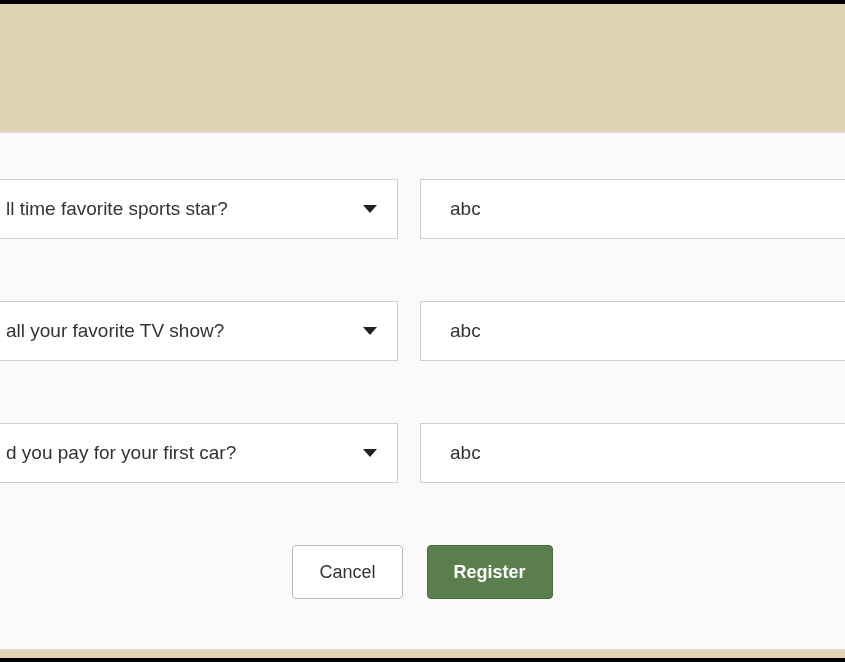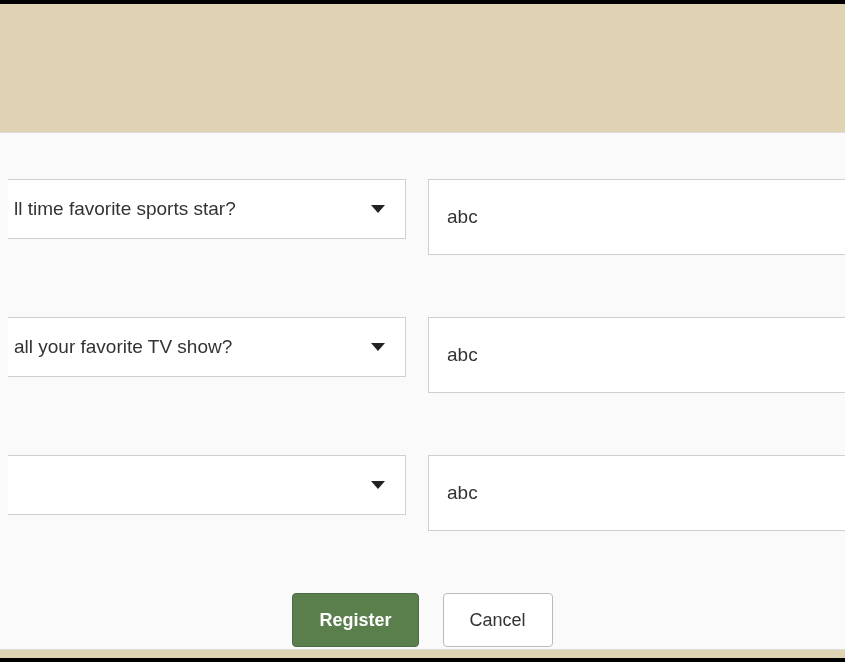--- a/index.html
+++ b/index.html
@@ -25,21 +25,20 @@
       border-top: 1px solid #ddd;
       border-bottom: 1px solid #ddd;
       min-height: 518px;
       padding-top: 46px;
       position: relative;
     }
     .question-row {
       display: flex;
       align-items: stretch;
       margin-bottom: 62px;
-      margin-left: 8px;
     }
     .select-wrap {
       position: relative;
       width: 398px;
       height: 60px;
       background: #fff;
       border: 1px solid #cfcfcf;
       border-left: none;
       display: flex;
       align-items: center;
@@ -60,27 +59,27 @@
       transform: translateY(-50%);
       width: 0;
       height: 0;
       border-left: 7px solid transparent;
       border-right: 7px solid transparent;
       border-top: 8px solid #222;
     }
     .answer-input {
       margin-left: 22px;
       flex: 1;
-      height: 76px;
+      height: 60px;
       background: #fff;
       border: 1px solid #cfcfcf;
       border-right: none;
       font-size: 19px;
       color: #333;
-      padding: 0 18px;
+      padding: 0 29px;
       outline: none;
     }
     .button-row {
       display: flex;
       justify-content: center;
       gap: 24px;
       margin-top: 50px;
     }
     .btn {
       height: 54px;
@@ -127,25 +126,26 @@
   <div class="question-row">
     <div class="select-wrap">
       <span class="select-text">all your favorite TV show?</span>
       <span class="caret"></span>
     </div>
     <input class="answer-input" type="text" value="abc" style="">
   </div>
 
   <div class="question-row">
     <div class="select-wrap">
+      <span class="select-text">d you pay for your first car?</span>
       <span class="caret"></span>
     </div>
     <input class="answer-input" type="text" value="abc" style="">
   </div>
 
   <div class="button-row">
+    <button class="btn btn-cancel">Cancel</button>
     <button class="btn btn-register">Register</button>
-    <button class="btn btn-cancel">Cancel</button>
   </div>
 
 </div>
 
 <div class="footer-band"></div>
 
 </body></html>

